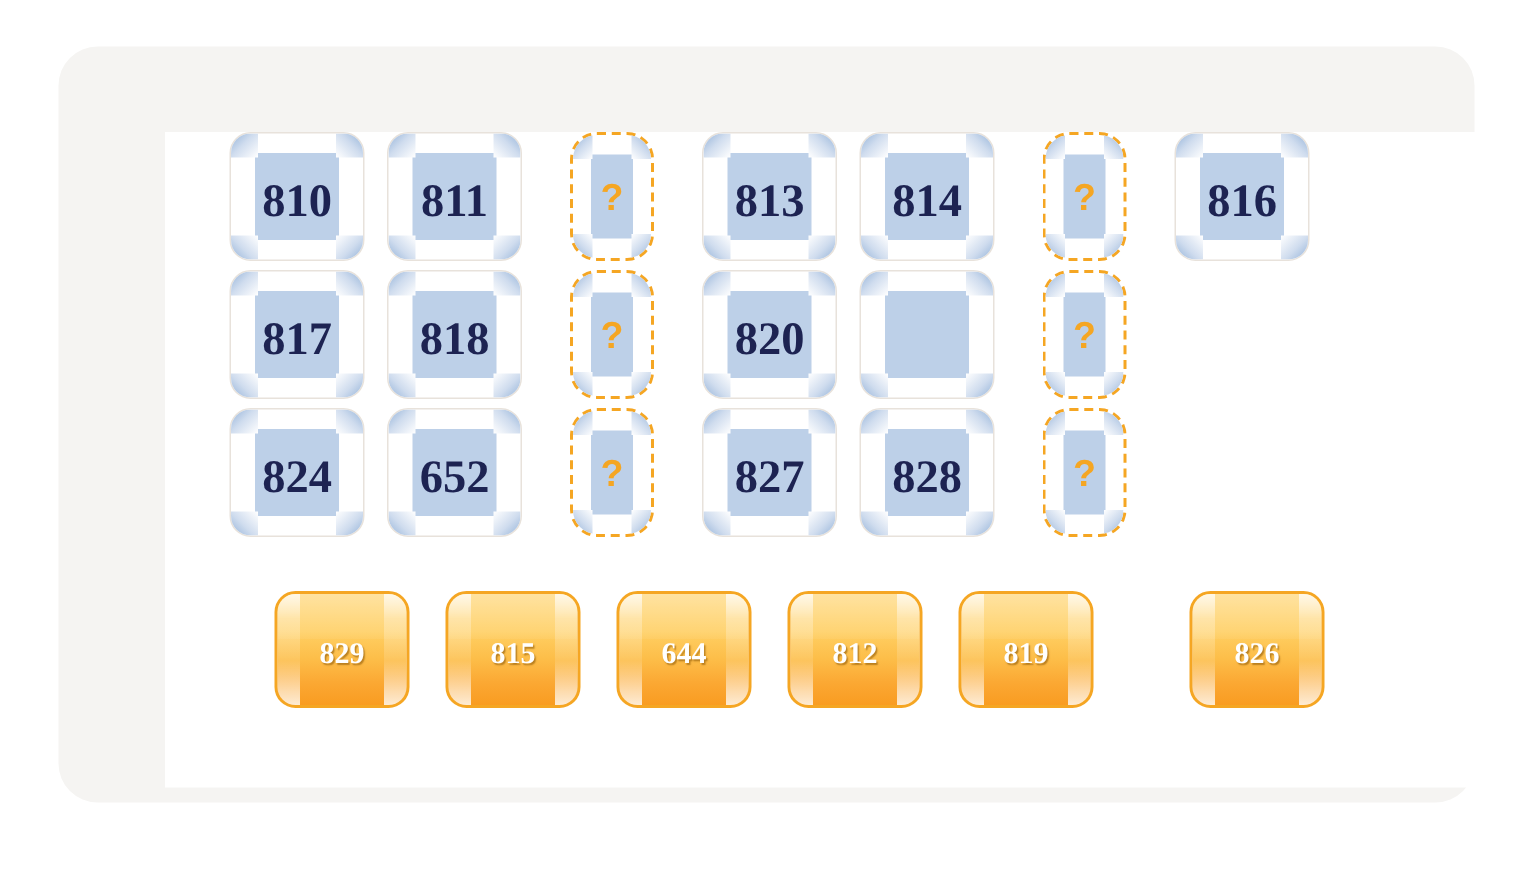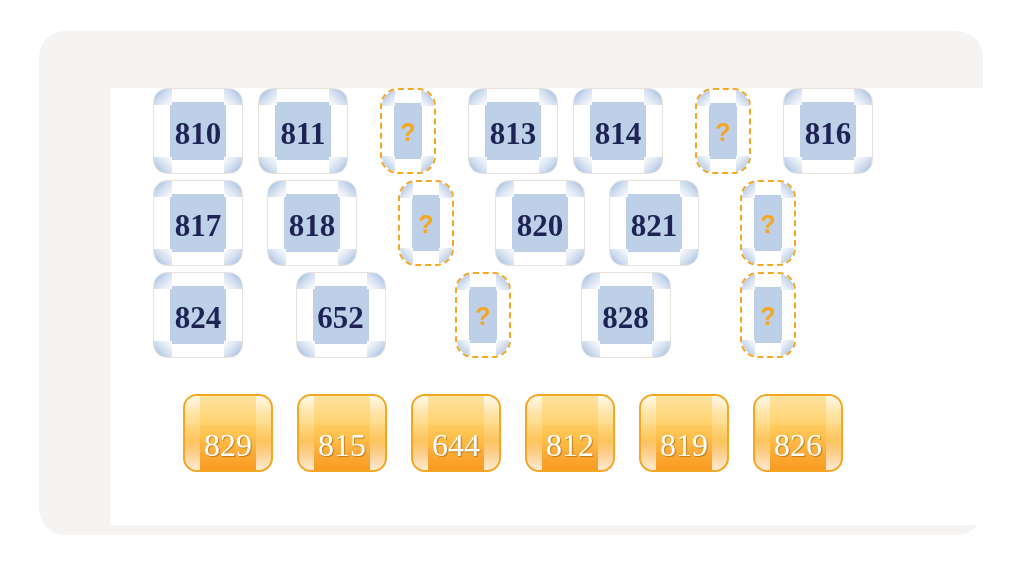--- a/index.html
+++ b/index.html
@@ -48,21 +48,20 @@
     position: absolute;
     left: 153px;
     top: 88px;
     width: 660px;
   }
 
   .grid-row {
     display: flex;
     align-items: flex-start;
     height: 92px;
-    justify-content: space-between;
   }
 
   .slot {
     width: 90px;
     height: 86px;
     margin-right: 15px;
     position: relative;
     flex: 0 0 auto;
   }
   .slot:last-child { margin-right: 0; }
@@ -214,21 +213,21 @@
     box-sizing: border-box;
     overflow: hidden;
     background: linear-gradient(to bottom,
         #ffd166 0%,
         #ffcf63 34%,
         #fdbe49 58%,
         #fba833 80%,
         #f99c21 100%);
     flex: 0 0 auto;
   }
-  .orange-tile:last-child { margin-right: 0; }
+  .orange-tile:last-child { margin-right: 0; margin-left: 40px; }
 
   
   .orange-tile .band {
     position: absolute;
     top: 0;
     bottom: 0;
     width: 15px;
     background: linear-gradient(to bottom,
         rgba(255,255,255,0.75) 0%,
         rgba(255,255,255,0.30) 22%,
@@ -246,25 +245,25 @@
     height: 40%;
     background: linear-gradient(to bottom,
         rgba(255,255,255,0.38) 0%,
         rgba(255,255,255,0.05) 100%);
   }
 
   .orange-tile .orange-label {
     position: absolute;
     left: 0;
     right: 0;
-    bottom: 9px;
+    bottom: 24px;
     text-align: center;
     font-family: "Liberation Serif", serif;
-    font-weight: normal;
-    font-size: 32px;
+    font-weight: bold;
+    font-size: 20px;
     color: #ffffff;
     line-height: 1;
     text-shadow: 1px 1px 1px rgba(150,95,10,0.65);
   }
 </style>
 </head>
 <body>
 
 <div id="app">
 
@@ -392,21 +391,20 @@
             <div class="tile-label">820</div>
           </div>
         </div>
         <div class="slot">
           <div class="tile">
             <div class="inner-block"></div>
             <div class="corner tl"></div>
             <div class="corner tr"></div>
             <div class="corner bl"></div>
             <div class="corner br"></div>
-            <div class="tile-label">821</div>
           </div>
         </div>
         <div class="slot">
           <div class="dropzone-wrap">
             <div class="dropzone">
               <div class="inner-block"></div>
               <div class="corner tl"></div>
               <div class="corner tr"></div>
               <div class="corner bl"></div>
               <div class="corner br"></div>
@@ -448,20 +446,30 @@
             </div>
           </div>
         </div>
         <div class="slot">
           <div class="tile">
             <div class="inner-block"></div>
             <div class="corner tl"></div>
             <div class="corner tr"></div>
             <div class="corner bl"></div>
             <div class="corner br"></div>
+            <div class="tile-label">827</div>
+          </div>
+        </div>
+        <div class="slot">
+          <div class="tile">
+            <div class="inner-block"></div>
+            <div class="corner tl"></div>
+            <div class="corner tr"></div>
+            <div class="corner bl"></div>
+            <div class="corner br"></div>
             <div class="tile-label">828</div>
           </div>
         </div>
         <div class="slot">
           <div class="dropzone-wrap">
             <div class="dropzone">
               <div class="inner-block"></div>
               <div class="corner tl"></div>
               <div class="corner tr"></div>
               <div class="corner bl"></div>

